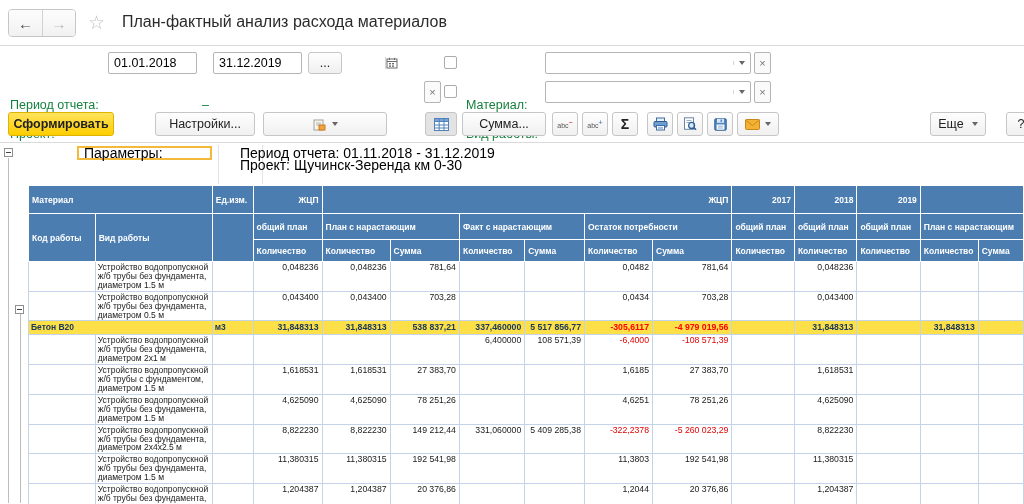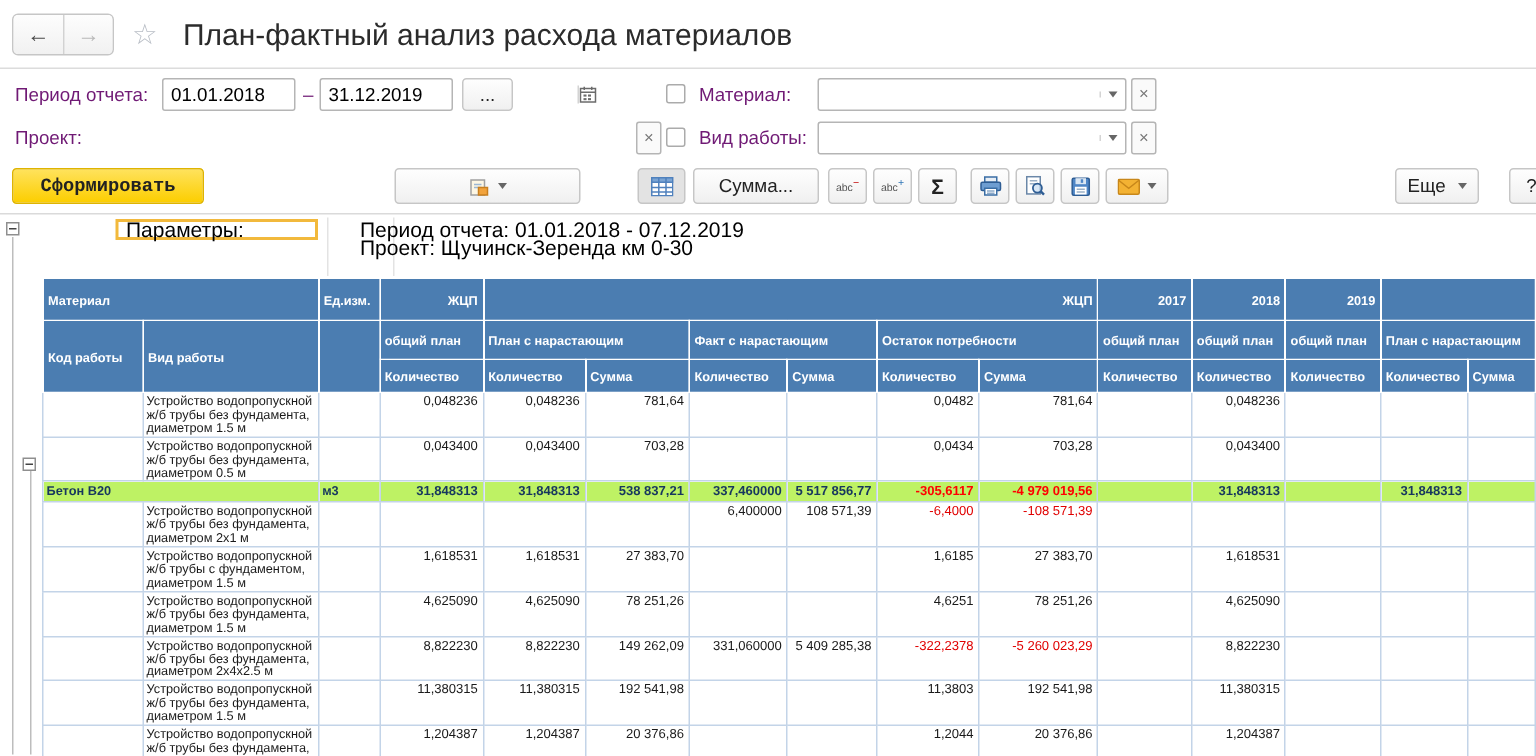--- a/index.html
+++ b/index.html
@@ -10,24 +10,24 @@
 
   
   #topbar { left:0; top:0; width:1024px; height:46px; border-bottom:1px solid #dcdcdc; background:#fff; }
   .navgroup { left:8px; top:9px; display:flex; border:1px solid #c6c6c6; border-radius:4px; overflow:hidden; }
   .navbtn { width:33px; height:26px; display:flex; align-items:center; justify-content:center;
             background:linear-gradient(#fdfdfd,#f1f1f1); font-size:15px; cursor:default; }
   .navbtn + .navbtn { border-left:1px solid #d2d2d2; }
   .navbtn.back { color:#4a4a4a; }
   .navbtn.fwd  { color:#b9b9b9; }
   .star { left:88px; top:11px; font-size:19px; color:#b9bec6; }
-  .title { left:122px; top:13px; font-size:20px; color:#2b2b2b; }
+  .title { left:122px; top:13px; font-size:16px; color:#2b2b2b; }
 
   
-  .flabel { font-size:12.5px; line-height:22px; color:#701a75; }
+  .flabel { font-size:12.5px; line-height:22px; color:#15803d;margin-top:42px; }
   .combo { display:flex; align-items:center; height:22px; border:1px solid #b5b5b5; border-radius:2px; background:#fff; }
   .combo input { flex:1; border:none; outline:none; font-size:12.5px; padding:0 5px; background:transparent; font-family:"Liberation Sans",sans-serif; }
   .combo .drop { width:17px; border-left:1px solid #d4d4d4; display:flex; align-items:center; justify-content:center; }
   .caret { width:0; height:0; border-left:3.5px solid transparent; border-right:3.5px solid transparent; border-top:4px solid #666; }
   .xbtn { width:17px; height:22px; border:1px solid #b5b5b5; border-radius:2px; background:#fafafa;
           font-size:11px; color:#777; display:flex; align-items:center; justify-content:center; }
   .calbtn { width:20px; border-left:1px solid #d4d4d4; display:flex; align-items:center; justify-content:center; background:#fff; }
   .checkbox { width:13px; height:13px; border:1px solid #ababab; border-radius:2px; background:#fff; }
 
   
@@ -48,21 +48,21 @@
 
   
   #rtable { border-collapse:collapse; table-layout:fixed; }
   #rtable th, #rtable td { overflow:hidden; }
   #rtable thead th { background:#4b7db1; color:#fff; font-size:8.5px; font-weight:bold;
                      border:1px solid rgba(255,255,255,.55); text-align:left; padding:1px 3px; vertical-align:middle; }
   #rtable thead th.c { text-align:right; }
   #rtable td { border:1px solid #c3d4e8; font-size:8.5px; line-height:8.9px; vertical-align:top; padding:1px 2px; background:#fff; }
   #rtable td.num { text-align:right; font-size:8.7px; padding-right:3px; white-space:nowrap; }
   #rtable td.neg { color:#e00000; }
-  #rtable tr.grp td { background:#bef264; color:#17375e; font-weight:bold; line-height:11px; vertical-align:middle; }
+  #rtable tr.grp td { background:#fde047; color:#17375e; font-weight:bold; line-height:11px; vertical-align:middle; }
   #rtable tr.grp td.neg { color:#ff0000; }
   .hr1 th { height:28px; }
   .hr2 th { height:26px; }
   .hr3 th { height:22px; }
 </style>
 </head>
 <body>
 
 <div id="stage">
 
@@ -135,21 +135,22 @@
   <div class="abs combo" style="left:545px; top:81px; width:206px;">
     <input value="" style="">
     <div class="drop">
         <span class="caret"></span>
       </div>
   </div>
   <div class="abs xbtn" style="left:754px; top:81px;">
       <span>×</span>
     </div>
 
-  <button class="abs btn btn-yellow" style="left:8px; top:112px; width:128px;font-family:Liberation Mono, monospace;">Сформировать</button>
+  <button class="abs btn btn-yellow" style="left:8px; top:112px; width:106px;">Сформировать</button>
+  <button class="abs btn" style="left:155px; top:112px; width:100px;">Настройки...</button>
   <button class="abs btn" style="left:263px; top:112px; width:124px; gap:6px;">
     <svg width="13" height="13" viewBox="0 0 13 13">
       <rect x="1" y="2" width="9" height="10" fill="#fdf6e3" stroke="#a0a0a0"></rect>
       <line x1="3" y1="5" x2="8" y2="5" stroke="#9bb7d4"></line>
         <line x1="3" y1="7" x2="8" y2="7" stroke="#9bb7d4"></line>
       <rect x="6" y="7" width="6" height="5" fill="#f2a33c" stroke="#c87f1e"></rect>
     </svg>
     <span class="caret"></span>
   </button>
   <button class="abs btn iconbtn" style="left:425px; top:112px; width:32px; background:#e3e3e3;">
@@ -223,21 +224,21 @@
   <div class="abs expander" style="left:4px; top:148px;"></div>
   <div class="abs treeline" style="left:8px; top:158px; height:345px;"></div>
   <div class="abs treeline" style="left:20px; top:313px; height:190px;"></div>
   <div class="abs expander" style="left:15px; top:305px;"></div>
 
   <div class="abs gridline-v" style="left:218px; top:145px; height:39px;"></div>
   <div class="abs gridline-v" style="left:262px; top:145px; height:39px;"></div>
 
   <div class="abs param-sel" style="left:77px; top:146px; width:135px; height:14px;"></div>
   <div class="abs ptext" style="left:84px; top:147px;">Параметры:</div>
-  <div class="abs ptext" style="left:240px; top:147px;">Период отчета: 01.01.2018 - 07.12.2019</div>
+  <div class="abs ptext" style="left:240px; top:147px;">Период отчета: 01.11.2018 - 31.12.2019</div>
   <div class="abs ptext" style="left:240px; top:159px;">Проект: Щучинск-Зеренда км 0-30</div>
 
   <div class="abs" style="left:28px; top:185px; width:996px; height:319px; overflow:hidden;">
     <table id="rtable">
       <colgroup id="cg">
           <col style="width: 69px;">
           <col style="width: 121px;">
           <col style="width: 41px;">
           <col style="width: 70px;">
           <col style="width: 69px;">
@@ -392,21 +393,21 @@
             <td class="num"></td>
             <td class="num"></td>
             <td class="num"></td>
           </tr>
           <tr style="height: 27px;">
             <td></td>
             <td>Устройство водопропускной ж/б трубы без фундамента, диаметром 2х4х2.5 м</td>
             <td></td>
             <td class="num">8,822230</td>
             <td class="num">8,822230</td>
-            <td class="num">149 262,09</td>
+            <td class="num">149 212,44</td>
             <td class="num">331,060000</td>
             <td class="num">5 409 285,38</td>
             <td class="num neg">-322,2378</td>
             <td class="num neg">-5 260 023,29</td>
             <td class="num"></td>
             <td class="num">8,822230</td>
             <td class="num"></td>
             <td class="num"></td>
             <td class="num"></td>
           </tr>

